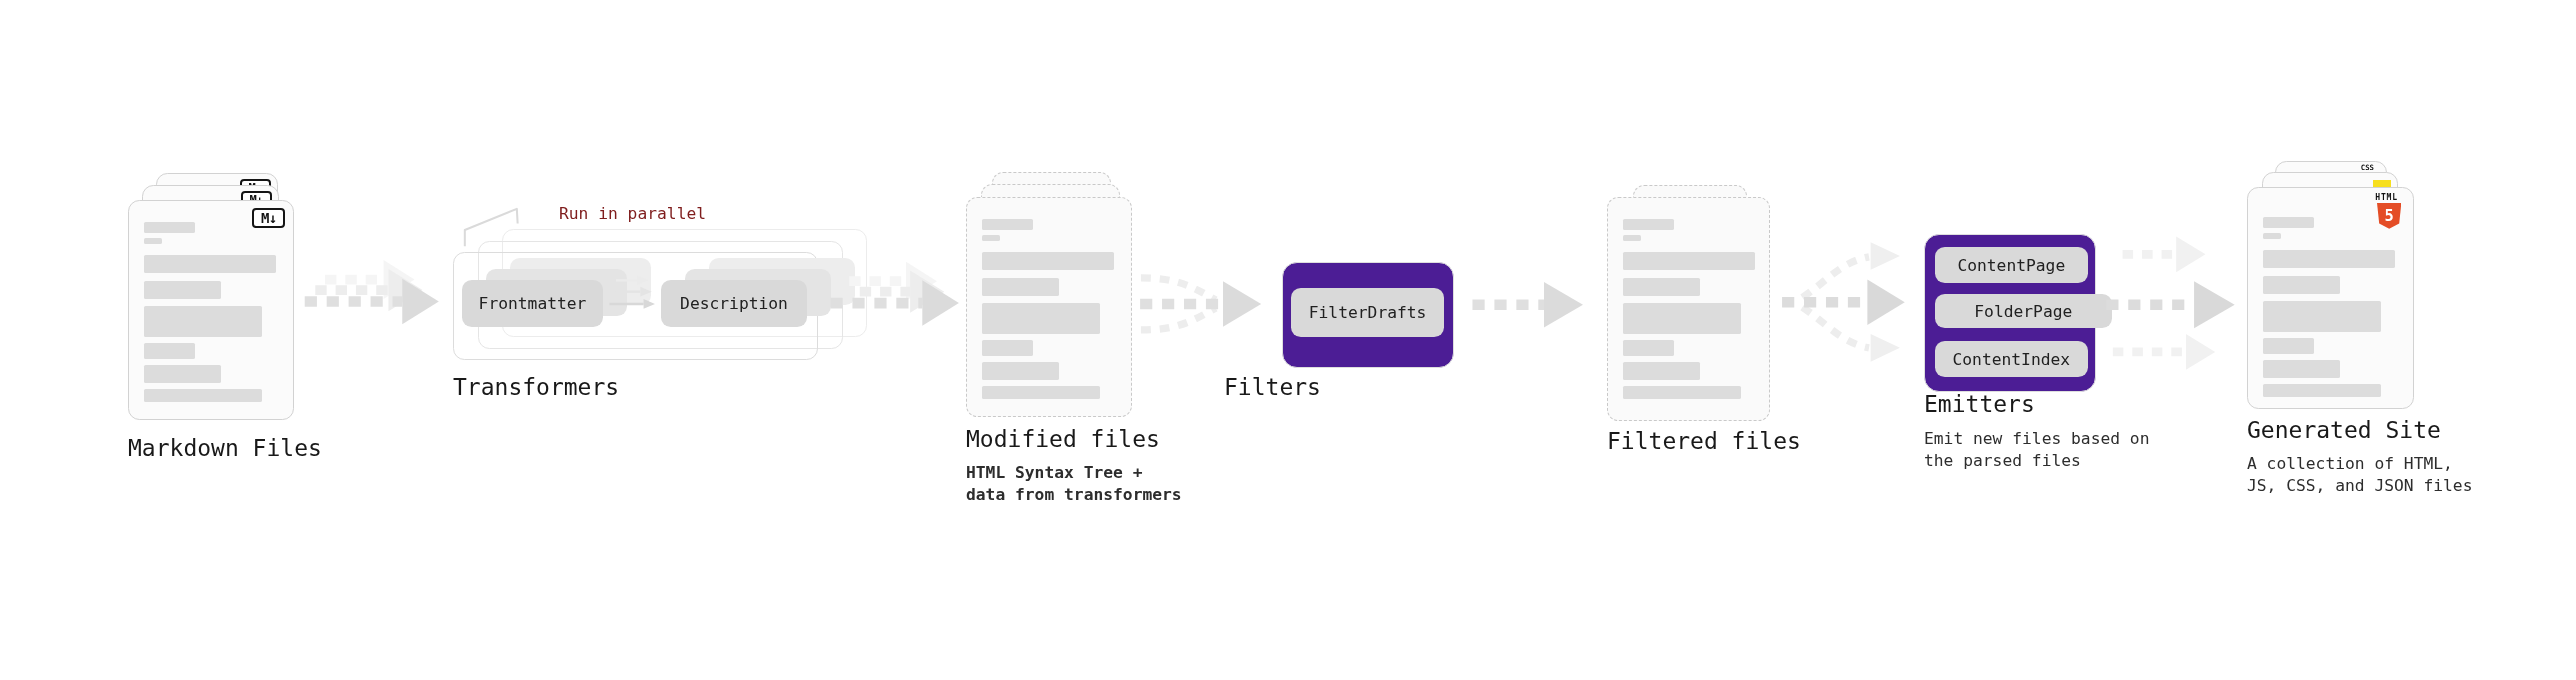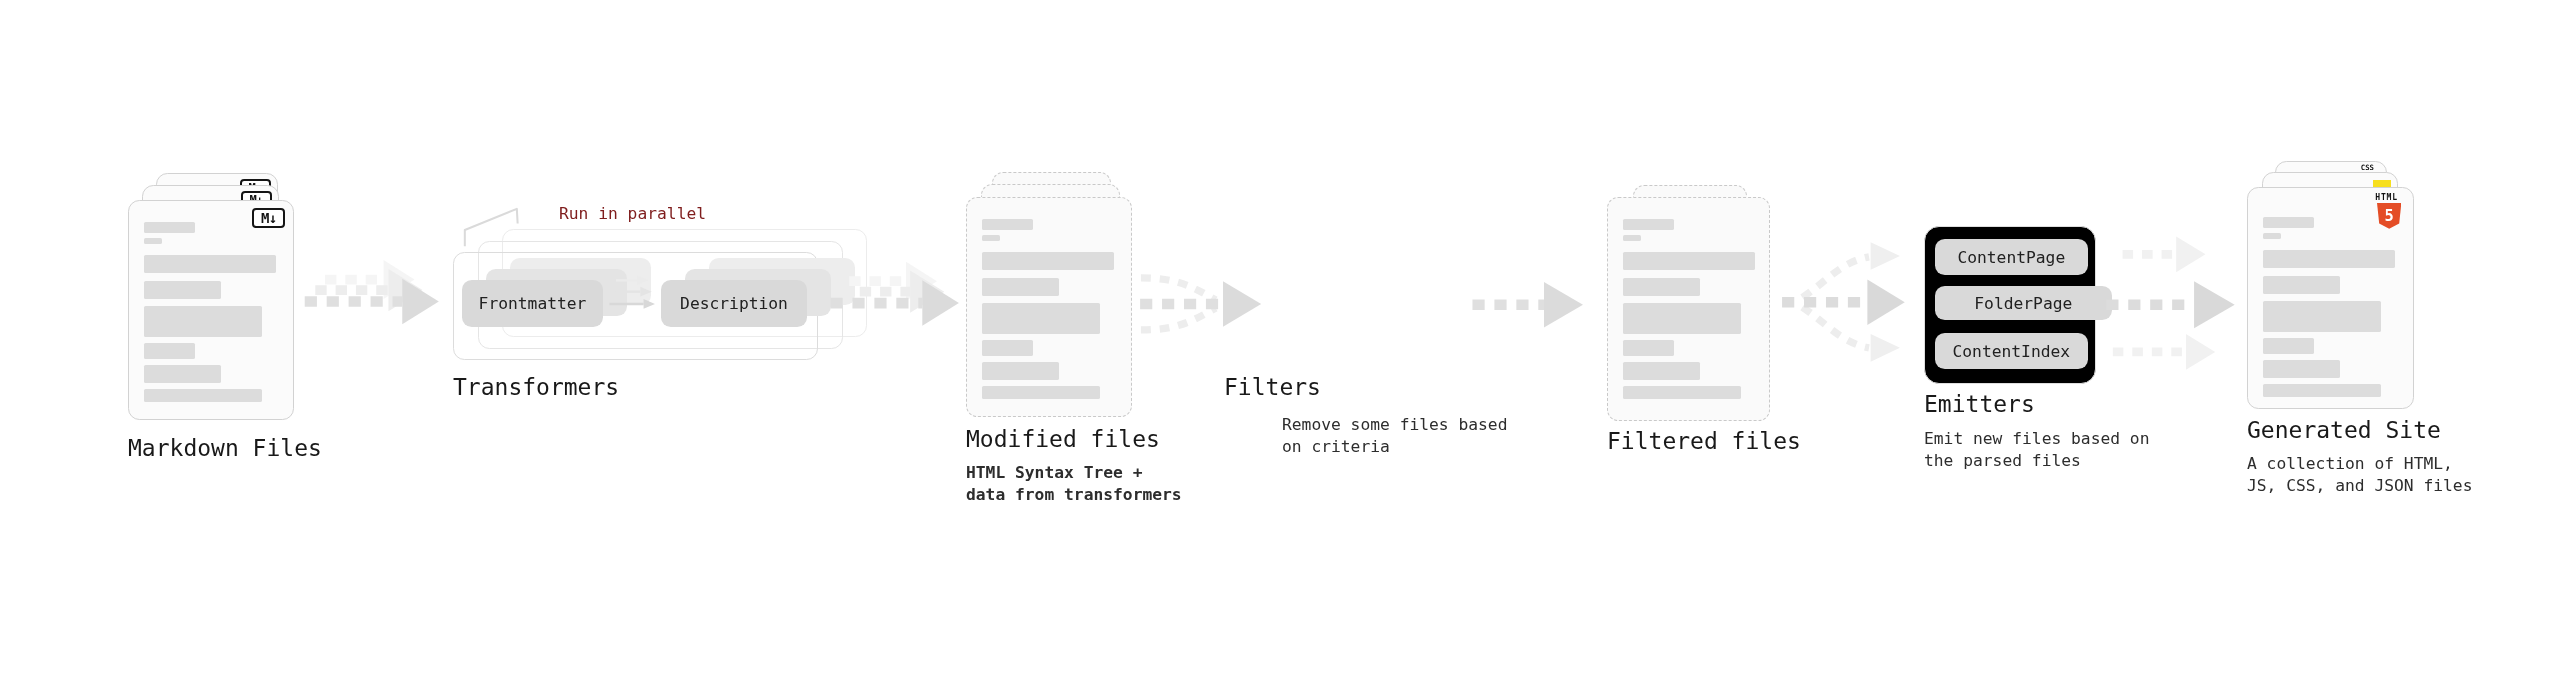--- a/index.html
+++ b/index.html
@@ -40,21 +40,21 @@
                 clip-path:polygon(0 0,100% 0,91% 80%,50% 100%,9% 80%);
                 display:flex;align-items:center;justify-content:center;
                 color:#fff;font-weight:bold;font-size:15.4px;}
 
   
   .tbox{position:absolute;border:1.6px solid #dcdcdc;border-radius:11.4px;
         background:transparent;box-sizing:border-box;}
   .tbox.mid{border-color:#e5e5e5;}
   .tbox.back{border-color:#ececec;}
   .panel{position:absolute;border:1.6px solid #dedede;border-radius:15px;
-         background:#000000;box-sizing:border-box;}
+         background:#4c1d95;box-sizing:border-box;margin-top:8px;}
   .chip{position:absolute;border-radius:9.8px;background:#d9d9d9;color:#212121;
         font-size:16.3px;display:flex;align-items:center;justify-content:center;}
   .chip.ghost1{background:#e4e4e4;}
   .chip.ghost2{background:#ededed;}
 
   
   .stage-heading{position:absolute;font-size:23px;line-height:24.4px;color:#191919;white-space:nowrap;}
   .stage-desc{position:absolute;font-size:16.3px;line-height:22px;color:#2d2d2d;
               white-space:pre-line;}
   .note{position:absolute;font-size:16.3px;color:#7f1d1d;white-space:nowrap;margin-left:32px;}
@@ -121,23 +121,24 @@
           <div class="bar b6"></div>
         <div class="bar b7"></div>
           <div class="bar b8"></div>
       </div>
     </div>
   </div>
   <div class="stage-heading" style="left:966px;top:427px;">Modified files</div>
   <div class="stage-desc" style="left:966px;top:462px;font-weight:bold;">HTML Syntax Tree +
 data from transformers</div>
 
+  <div class="panel" style="left:1282px;top:254px;width:172px;height:106px;">
+    <div class="chip" style="left:8.1px;top:25px;width:153px;height:49px;">FilterDrafts</div>
+  </div>
   <div class="stage-heading" style="left:1224px;top:375px;">Filters</div>
-  <div class="stage-desc" style="left:1282px;top:414px;">Remove some files based
-on criteria</div>
 
   <div>
     <div class="file-card dashed" style="left:1633px;top:185px;width:114px;height:203px;"></div>
     <div class="file-card dashed" style="left:1607px;top:197px;width:163px;height:224px;">
       <div class="skel">
         <div class="bar b1"></div>
           <div class="bar b2"></div>
           <div class="bar b3"></div>
         <div class="bar b4"></div>
           <div class="bar b5"></div>

